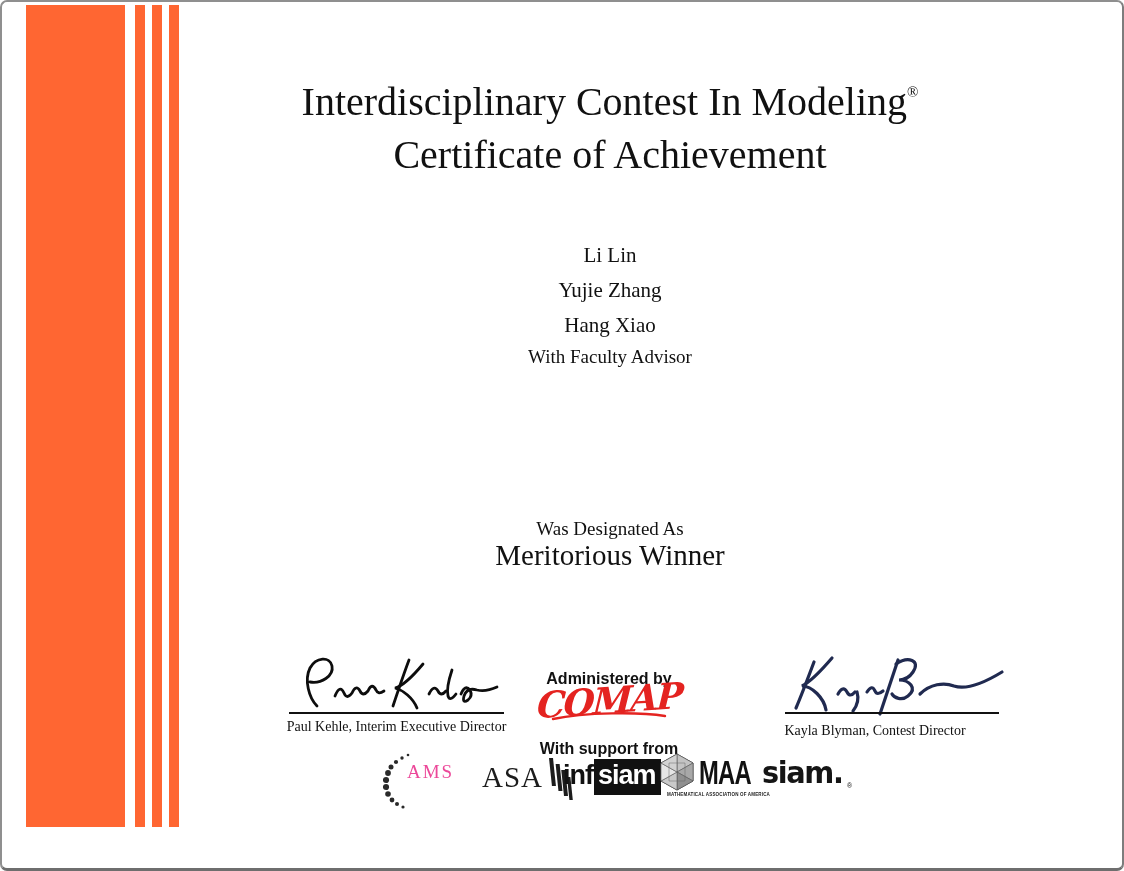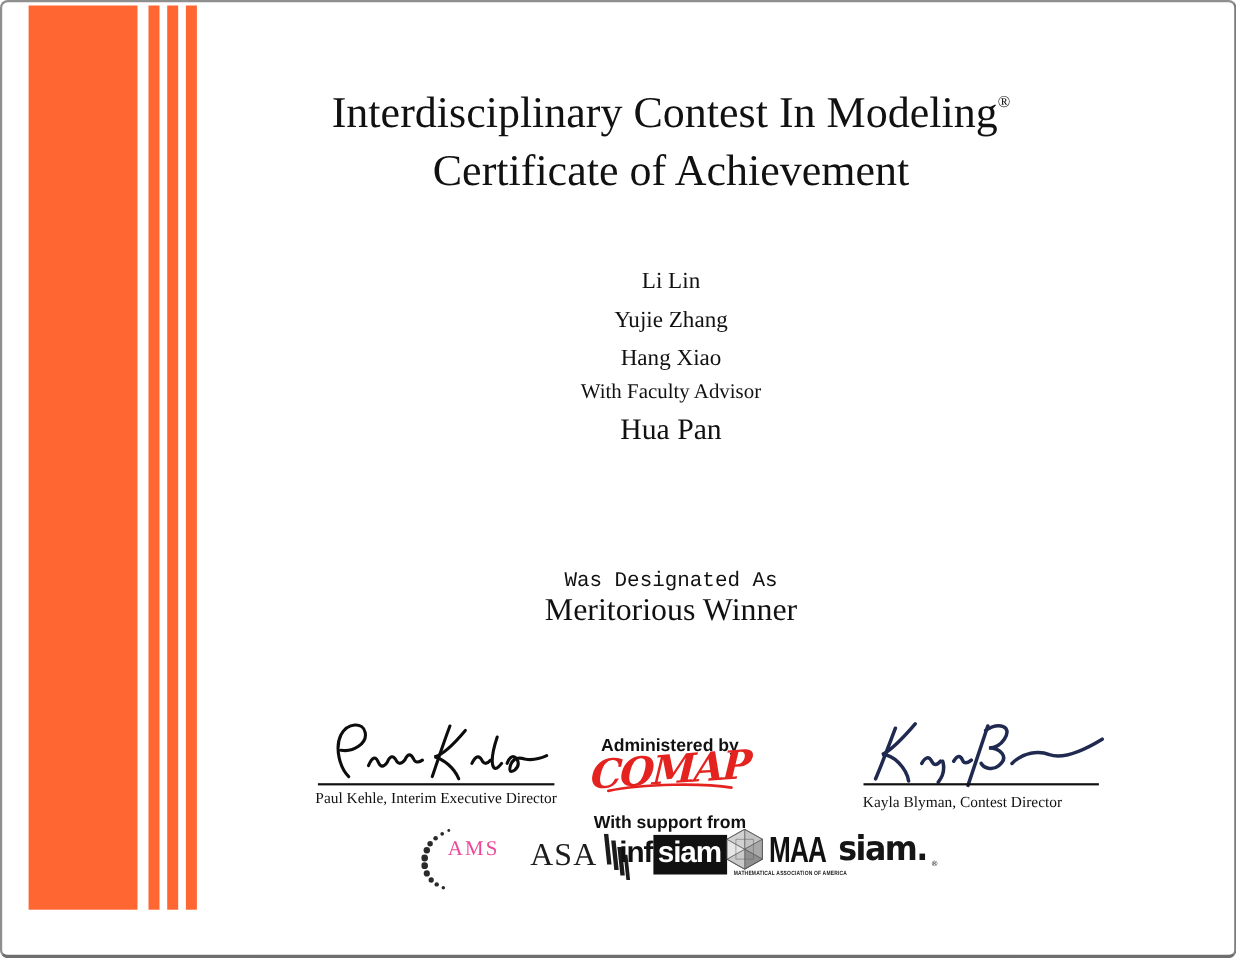--- a/index.html
+++ b/index.html
@@ -21,21 +21,21 @@
   .title1 sup{font-size:15px;vertical-align:18px;}
   .title2{top:133px;font-size:40px;}
   .small{font-size:19px;}
   .known{top:212px;}
   .member{font-size:21px;}
   .m0{top:243px;} .m1{top:278px;} .m2{top:313px;}
   .advlabel{top:345px;}
   .advname{top:375px;font-size:27px;}
   .oflabel{top:425px;font-size:16px;}
   .institution{top:455px;font-size:30px;}
-  .designlabel{top:517px;font-family:Liberation Mono, monospace;}
+  .designlabel{top:517px;}
   .designation{top:539px;font-size:29px;}
   
   .sigsvg{position:absolute;}
   .sigline{position:absolute;height:0;border-top:2px solid #111;}
   .sigline-left{left:287px;top:710px;width:215px;}
   .sigline-right{left:783px;top:710px;width:214px;}
   .caption{position:absolute;font-size:14px;line-height:1.1;text-align:center;white-space:nowrap;}
   .caption-left{left:283px;top:717px;width:223px;}
   .caption-right{left:763px;top:721px;width:220px;}
   .adminlabel{font-family:"Liberation Sans",sans-serif;font-weight:bold;font-size:16px;
@@ -77,21 +77,20 @@
   <div class="stripe stripe-2"></div>
   <div class="stripe stripe-3"></div>
 
   <div class="tx title1"><span>Interdisciplinary Contest In Modeling</span><sup>®</sup></div>
   <div class="tx title2">Certificate of Achievement</div>
 
   <div class="tx member m0">Li Lin</div>
   <div class="tx member m1">Yujie Zhang</div>
   <div class="tx member m2">Hang Xiao</div>
   <div class="tx small advlabel">With Faculty Advisor</div>
-  <div class="tx advname">Hua Pan</div>
   <div class="tx small designlabel">Was Designated As</div>
   <div class="tx designation">Meritorious Winner</div>
 
   <svg class="sigsvg" style="left:287px;top:652px;" width="215" height="60" viewBox="0 0 215 60">
     <g fill="none" stroke="#0d0d0d" stroke-width="2.8" stroke-linecap="round">
       <path d="M28,52 C20,44 15,26 21,14 C27,3 41,2 43,12 C45,22 32,30 21,28"></path>
       <path d="M46,42 q5,-12 9,-3 q3,7 8,0 q4,-9 8,-2 q3,6 8,0 q4,-9 8,-1 q2,5 8,1"></path>
       <path d="M120,6 C114,22 108,40 104,52"></path>
       <path d="M134,10 C124,22 114,32 106,34 C114,36 124,44 128,54"></path>
       <path d="M140,40 q5,-10 9,-3 q3,6 8,0"></path>

